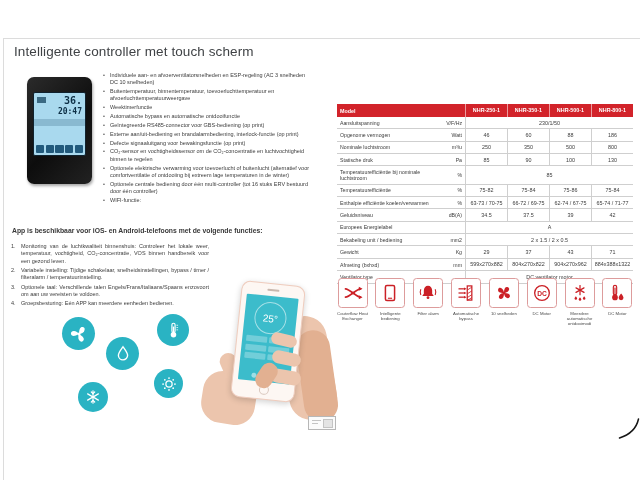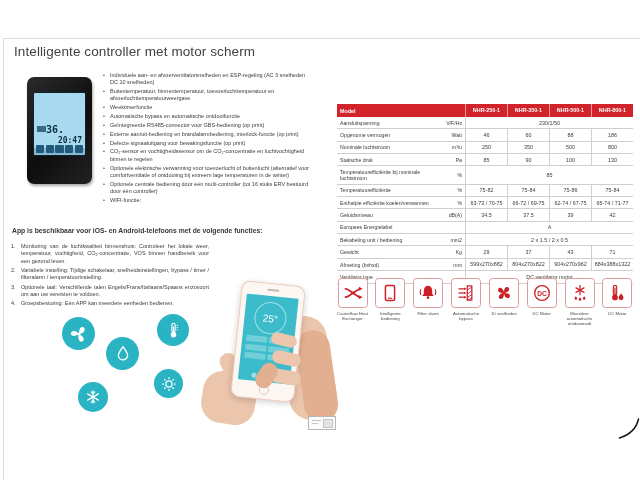--- a/index.html
+++ b/index.html
@@ -8,21 +8,21 @@
   .frame{position:absolute;left:3px;top:38px;right:0;bottom:0;
          border-left:1px solid #dcdcdc;border-top:1px solid #dcdcdc;}
   .title{position:absolute;left:14px;top:44px;margin:0;font-size:13.5px;font-weight:500;
          color:#3f4245;letter-spacing:.1px;}
 
   
   .ctrl{position:absolute;left:27px;top:77px;width:65px;height:107px;border-radius:7px;
         background:linear-gradient(135deg,#2b2b2b,#0d0d0d 55%,#222);box-shadow:1px 2px 3px rgba(0,0,0,.35);}
   .ctrl-screen{position:absolute;left:6px;top:15px;width:53px;height:64px;background:#a9d9ee;
         border:1px solid #10222e;border-radius:2px;overflow:hidden;padding:2px 3px;box-sizing:border-box;}
-  .ctrl-row1{display:flex;align-items:flex-start;margin-top:29px;}
+  .ctrl-row1{display:flex;justify-content:space-between;align-items:flex-start;}
   .ctrl-ind{width:9px;height:6px;background:#1f4d68;opacity:.8;margin-top:2px;}
   .ctrl-temp{font-size:10px;font-weight:bold;color:#0d2f45;font-family:"DejaVu Sans Mono",monospace;}
   .ctrl-time{text-align:right;font-size:8px;font-weight:bold;color:#134, #0d2f45;color:#0d2f45;
         font-family:"DejaVu Sans Mono",monospace;margin-top:1px;}
   .ctrl-band{height:7px;background:rgba(22,74,104,.22);margin:3px -3px 0;}
   .ctrl-btns{position:absolute;left:2px;right:2px;bottom:2px;display:flex;gap:1.5px;justify-content:space-between;}
   .ctrl-btns span{flex:1;height:8px;background:#225a7c;border-radius:1px;}
 
   
   .bullets{position:absolute;left:101px;top:72px;width:212px;margin:0;padding:0;list-style:none;}
@@ -85,21 +85,21 @@
         background:#fbfbfb;}
   .mini-diagram i{position:absolute;background:#c4c4c4;}
   .corner-curve{position:absolute;left:618px;top:417px;}
 </style>
 </head>
 <body>
 
 <div class="page">
   <div class="frame"></div>
 
-  <h1 class="title">Intelligente controller met motor scherm</h1>
+  <h1 class="title">Intelligente controller met touch scherm</h1>
 
   <div class="ctrl">
     <div class="ctrl-screen">
       <div class="ctrl-row1">
         <span class="ctrl-ind"></span>
         <span class="ctrl-temp">36.</span>
       </div>
       <div class="ctrl-time">20:47</div>
       <div class="ctrl-band"></div>
       <div class="ctrl-btns">

